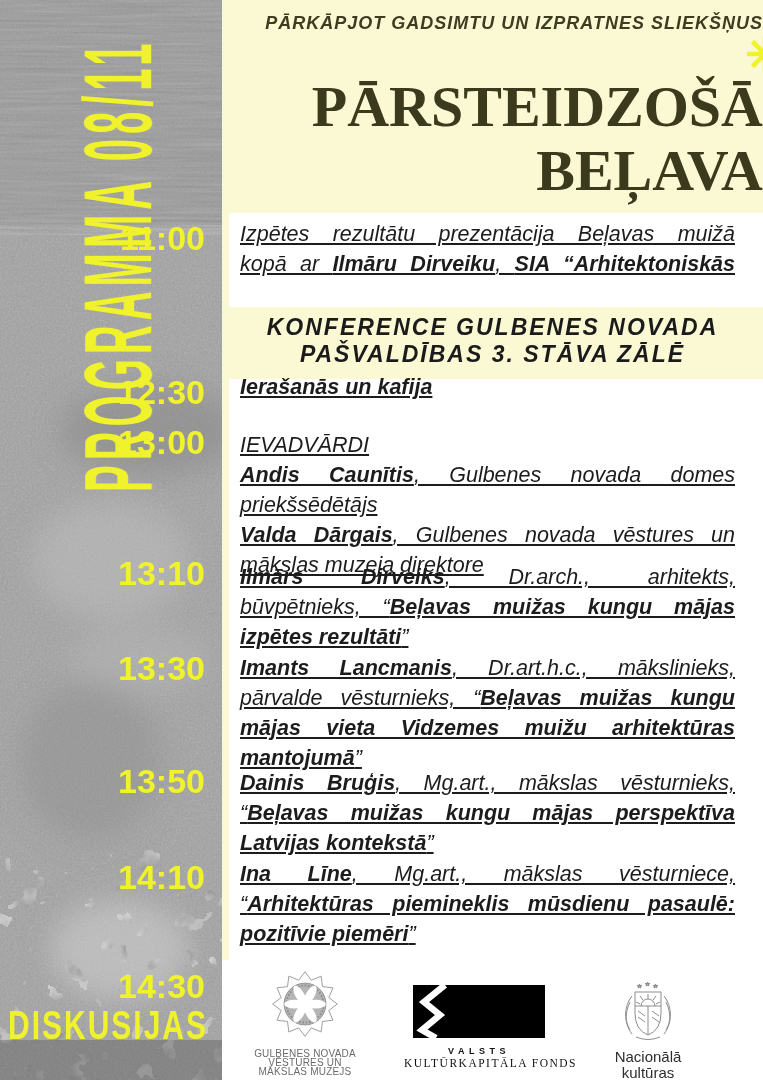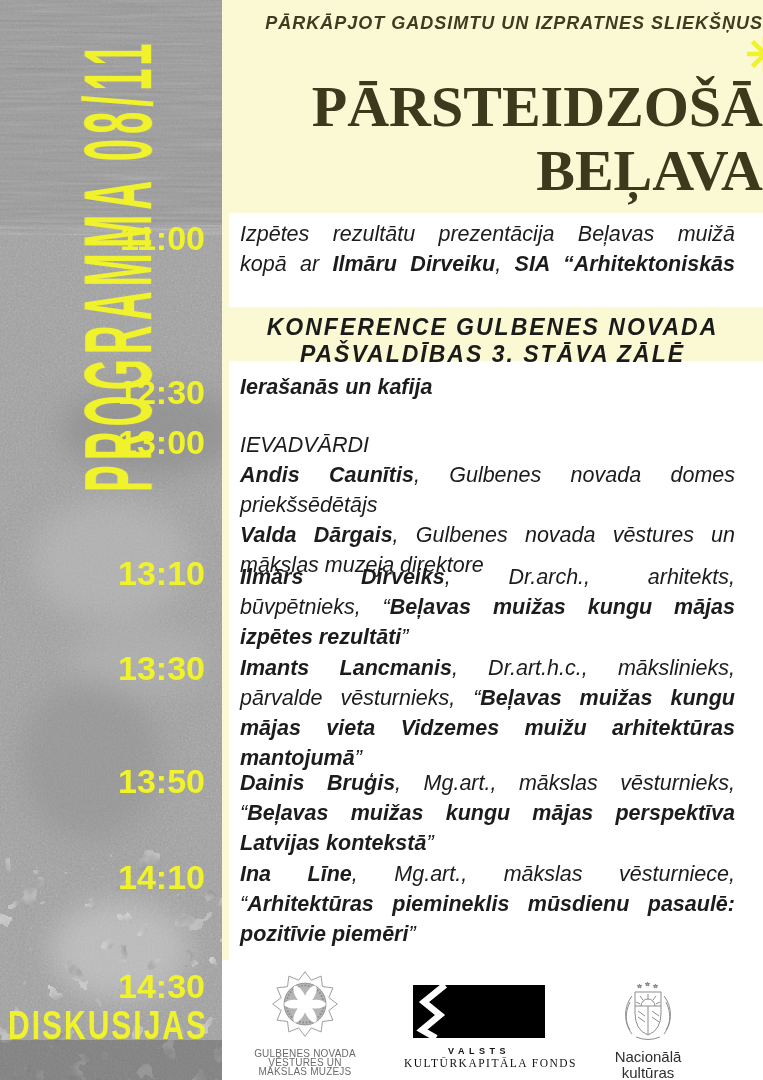--- a/index.html
+++ b/index.html
@@ -20,25 +20,25 @@
         letter-spacing:2px;color:#f0f32b;transform:scaleY(1.33);transform-origin:left top;white-space:nowrap;}
   
   .content{position:absolute;left:222px;top:0;width:541px;height:1080px;background:#ffffff;}
   .gutter{position:absolute;left:0;top:0;width:7px;height:1080px;background:#faf9d4;}
   .header{position:absolute;left:0;top:0;width:541px;height:213px;background:#faf9d4;text-align:right;}
   .tagline{padding-top:13px;font-size:18px;font-weight:bold;font-style:italic;
            letter-spacing:1px;color:#3e3c20;}
   .star-wrap{height:40px;margin-top:1px;transform:translateX(21px);}
   .title{font-family:"Liberation Serif",serif;font-weight:bold;font-size:58px;line-height:64px;
          color:#3c3a1c;letter-spacing:0px;}
-  .band{position:absolute;left:0;top:307px;width:541px;height:54px;background:#faf9d4;
+  .band{position:absolute;left:0;top:307px;width:541px;height:72px;background:#faf9d4;
         text-align:center;font-weight:bold;font-style:italic;font-size:23px;line-height:27px;
         letter-spacing:2px;color:#1b1b1b;padding-top:7px;box-sizing:border-box;}
   .entry{position:absolute;left:18px;width:495px;font-style:italic;font-size:21.5px;
-         line-height:30px;color:#1c1c1c;}
+         line-height:30px;color:#1c1c1c;text-decoration:underline;}
   .e0{top:219px}.e1{top:372px}.e2{top:430px}.e3{top:562px}.e4{top:653px}.e5{top:768px}.e6{top:859px}
   .jline{text-align:justify;text-align-last:justify;}
   .line{text-align:left;}
   .bold{font-weight:bold;}
   
   .logos{position:absolute;left:0;top:960px;width:541px;height:120px;background:#ffffff;}
   .logo{position:absolute;text-align:center;color:#555;}
   .logo-museum{left:30px;top:8px;width:106px;}
   .logo-museum .l1,.logo-museum .l2{font-size:10px;line-height:9px;letter-spacing:.2px;color:#6b6b6b;font-style:normal;}
   .logo-museum .l1{margin-top:3px;}

